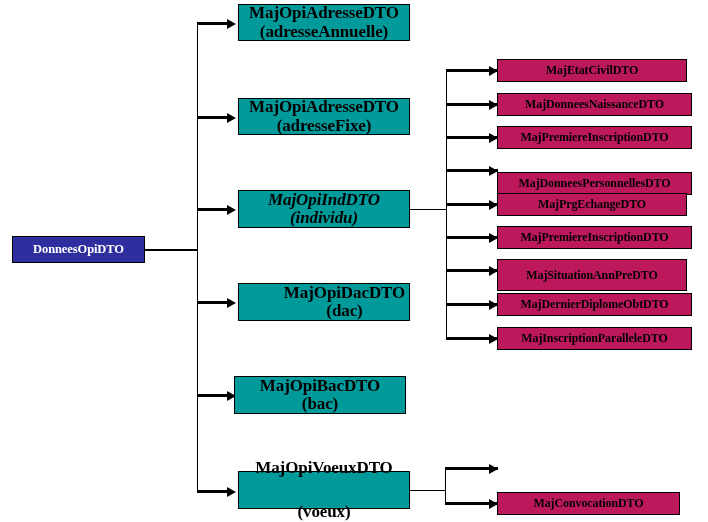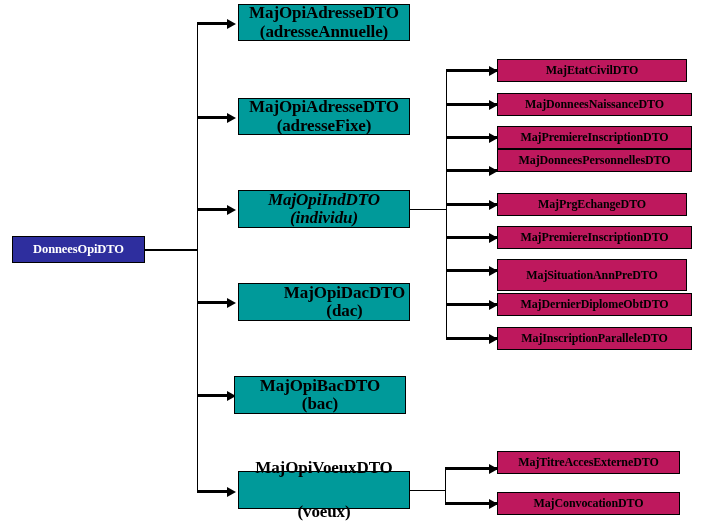--- a/index.html
+++ b/index.html
@@ -159,21 +159,21 @@
   </div>
 
   <div class="node node-leaf" style="left:497px; top:93px; width:195px; height:23px;text-align:right;">
     <span class="l1">MajDonneesNaissanceDTO</span>
   </div>
 
   <div class="node node-leaf" style="left:497px; top:126px; width:195px; height:23px;">
     <span class="l1">MajPremiereInscriptionDTO</span>
   </div>
 
-  <div class="node node-leaf" style="left:497px; top:149px; width:195px; height:23px;align-items:center;">
+  <div class="node node-leaf" style="left:497px; top:172px; width:195px; height:23px;align-items:center;">
     <span class="l1">MajDonneesPersonnellesDTO</span>
   </div>
 
   <div class="node node-leaf" style="left:497px; top:193px; width:190px; height:23px;">
     <span class="l1">MajPrgEchangeDTO</span>
   </div>
 
   <div class="node node-leaf" style="left:497px; top:226px; width:195px; height:23px;">
     <span class="l1">MajPremiereInscriptionDTO</span>
   </div>
@@ -192,21 +192,18 @@
 
   <div class="hline" style="left:410px; top:489.5px; width:36px; height:1.5px;"></div>
   <div class="vline" style="left:444.5px; top:468px; width:1.5px; height:36px;"></div>
 
   <div class="hline" style="left:445px; top:467px; width:53px; height:3px;"></div>
   <div class="arrowhead" style="left:489px; top:463.5px;"></div>
 
   <div class="hline" style="left:445px; top:502px; width:53px; height:3px;"></div>
   <div class="arrowhead" style="left:489px; top:498.5px;"></div>
 
-  <div class="node node-leaf" style="left:497px; top:451px; width:183px; height:23px;">
-    <span class="l1">MajTitreAccesExterneDTO</span>
-  </div>
 
   <div class="node node-leaf" style="left:497px; top:492px; width:183px; height:23px;">
     <span class="l1">MajConvocationDTO</span>
   </div>
 
 </div>
 
 </body></html>

